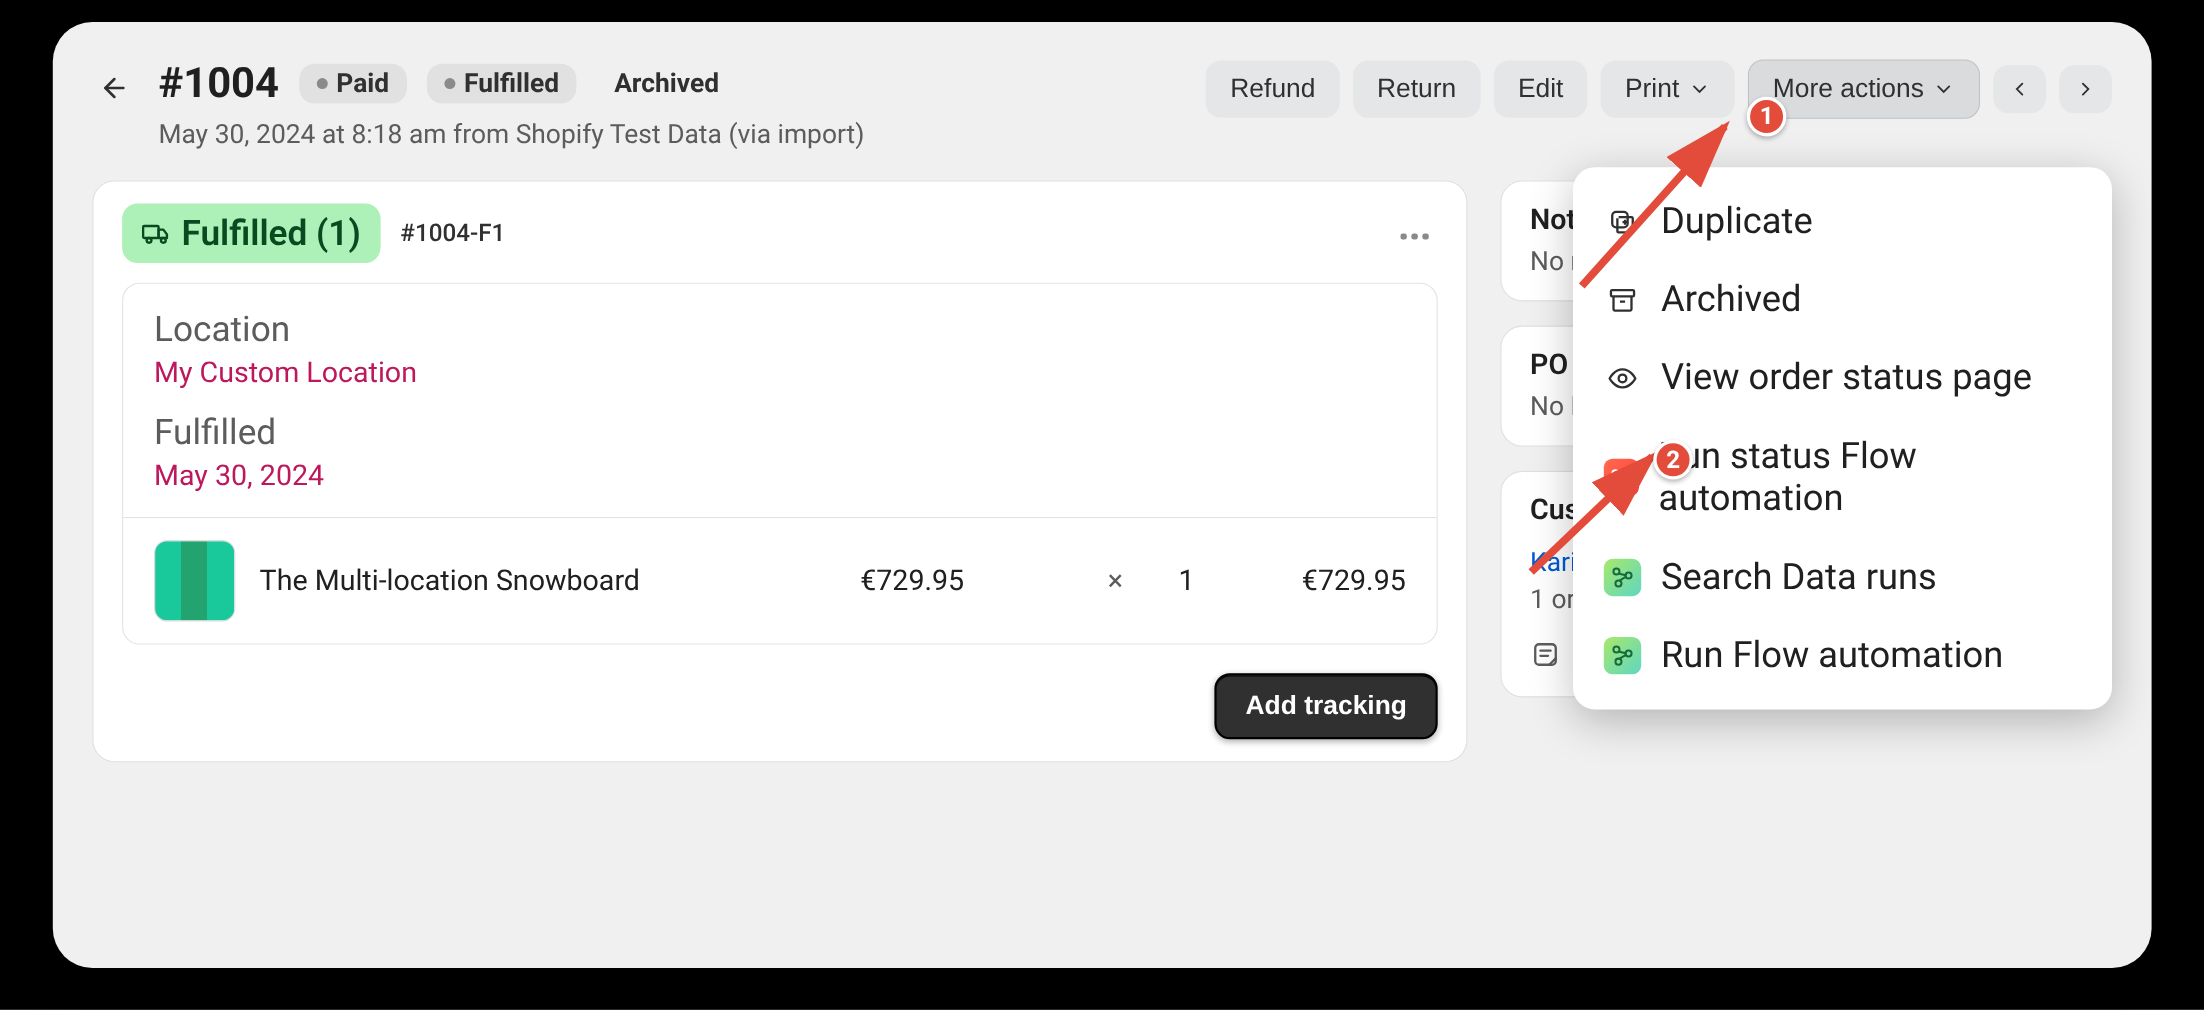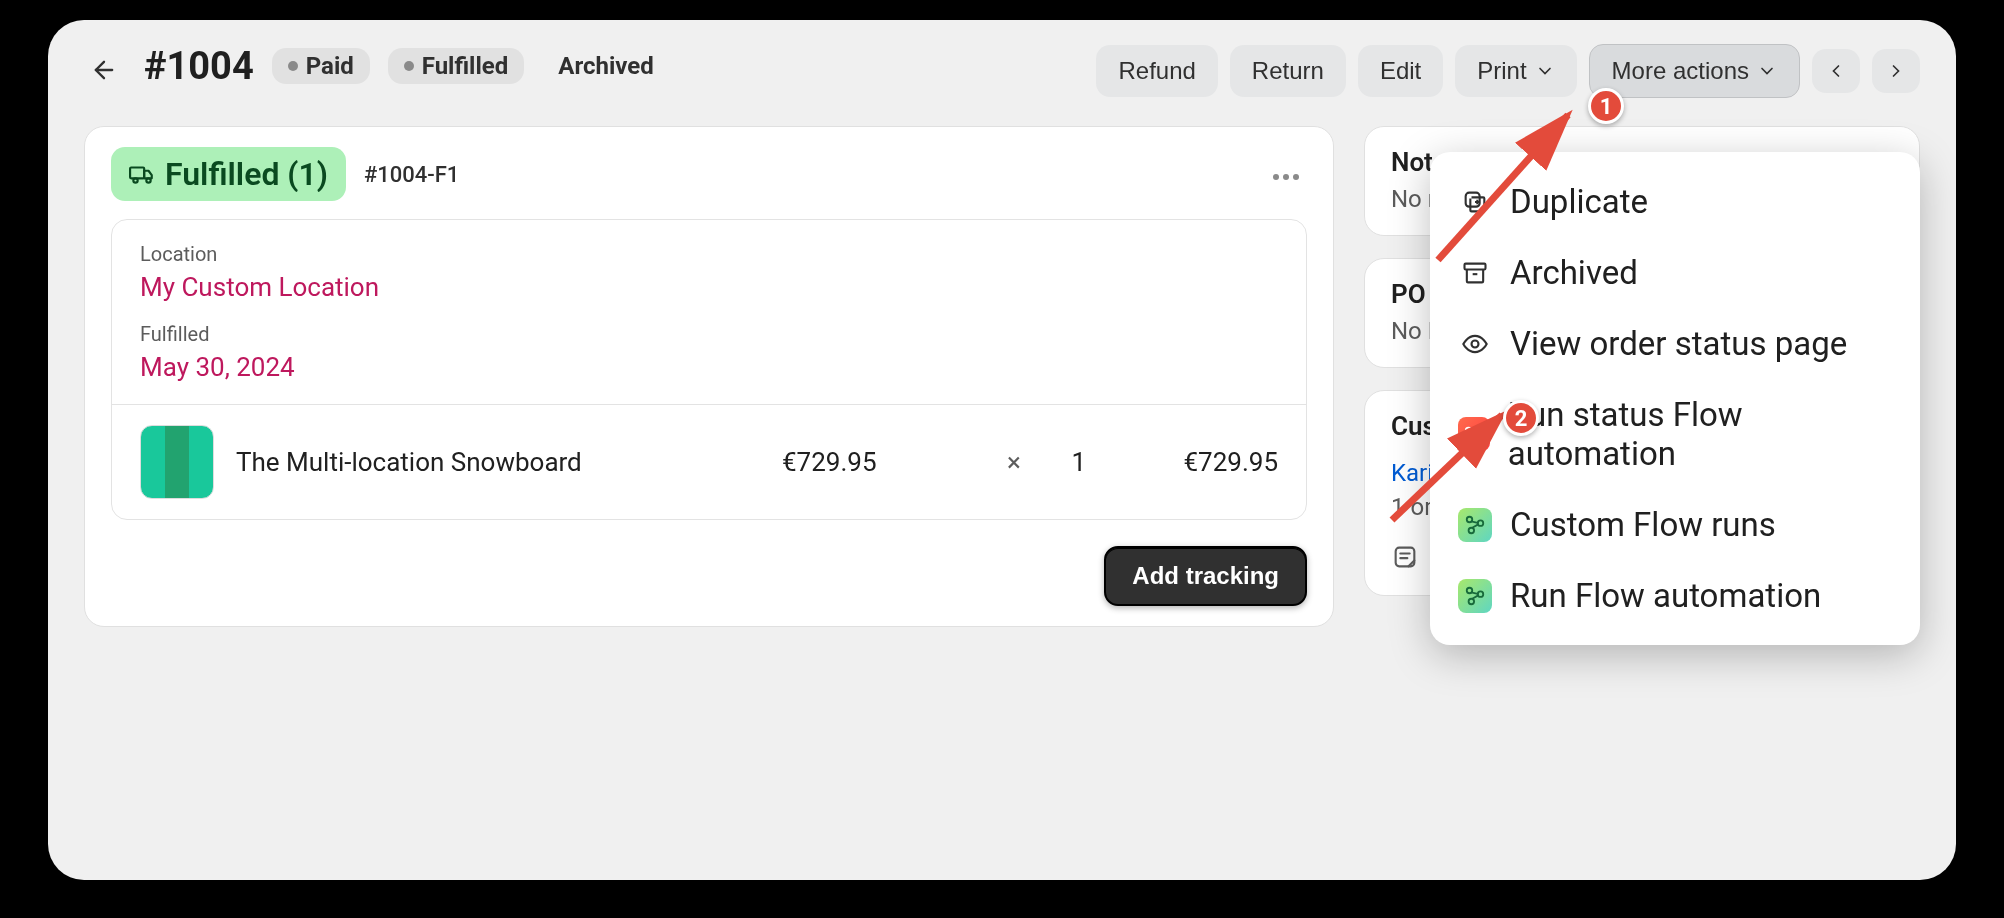--- a/index.html
+++ b/index.html
@@ -10,21 +10,21 @@
     height: 918px;
     overflow: hidden;
     position: relative;
   }
   .window {
     position: absolute;
     left: 48px; top: 20px;
     width: 1908px; height: 860px;
     background: #f0f0f0;
     border-radius: 36px;
-    padding: 24px 36px;
+    padding: 34px 36px;
     box-shadow: 0 20px 60px rgba(0,0,0,0.6);
     overflow: hidden;
   }
 
   
   .header { display: flex; align-items: flex-start; gap: 20px; margin-bottom: 28px; position: relative; }
   .back-btn { width: 40px; height: 40px; display:flex; align-items:center; justify-content:center; cursor:pointer; margin-top:6px; }
   .back-btn svg { width: 28px; height: 28px; stroke:#303030; }
 
   .title-area { flex: 1; }
@@ -51,21 +51,21 @@
   .fulfill-header { display:flex; align-items:center; gap:18px; }
   .chip-fulfilled { display:inline-flex; align-items:center; gap:10px; background:#adf0b8; color:#0a4a20; border-radius:14px; padding:8px 18px; font-size:32px; font-weight:600; }
   .chip-fulfilled svg { width:26px; height:26px; stroke:#0a4a20; fill:none; }
   .fulfill-id { font-size:22px; font-weight:500; color:#303030; }
   .dots-btn { margin-left:auto; cursor:pointer; padding:8px; }
   .dots-btn svg { width:26px; height:6px; }
 
   .sub-card { border:1px solid #e3e3e3; border-radius:16px; margin-top:18px; }
   .sub-card .section { padding: 22px 28px; border-bottom:1px solid #e3e3e3; }
   .sub-card .section:last-child { border-bottom:none; }
-  .sec-label { font-size:20px; color:#5c5c5c; }
+  .sec-label { font-size:32px; color:#5c5c5c; }
   .sec-value { font-size:26px; color:#be185d; margin-top:6px; }
 
   .line-item { display:flex; align-items:center; gap:22px; padding: 20px 28px; }
   .thumb { width:74px; height:74px; border-radius:12px; border:1px solid #ddd; background:linear-gradient(90deg,#19c89b 33%,#22a36f 33% 66%,#19c89b 66%); }
   .li-name { font-size:26px; color:#202020; flex:1; }
   .li-price { font-size:26px; color:#202020; width:190px; text-align:left; }
   .li-mult { font-size:26px; color:#5c5c5c; width:40px; text-align:center; }
   .li-qty { font-size:26px; color:#202020; width:30px; text-align:right; }
   .li-total { font-size:26px; color:#202020; width:170px; text-align:right; }
 
@@ -118,20 +118,21 @@
             <span>Paid</span>
           </span>
         <span class="badge">
             <span class="dot"></span>
             <span>Fulfilled</span>
           </span>
         <span class="badge badge-archived">
             <span>Archived</span>
           </span>
       </div>
+      <div class="subtitle">May 30, 2024 at 8:18 am from Shopify Test Data (via import)</div>
     </div>
     <div class="actions">
       <button class="btn">Refund</button>
       <button class="btn">Return</button>
       <button class="btn">Edit</button>
       <button class="btn">
         <span>Print</span>
         <svg viewBox="0 0 24 24" fill="none" stroke-width="2" stroke-linecap="round">
             <path d="M6 9l6 6 6-6"></path>
           </svg>
@@ -276,21 +277,21 @@
     </div>
     <div class="menu-item">
       <span class="app-icon green">
           <svg viewBox="0 0 24 24">
             <circle cx="6" cy="6" r="3"></circle>
             <circle cx="18" cy="10" r="3"></circle>
             <circle cx="8" cy="18" r="3"></circle>
             <path d="M8 8l8 2M9 15l7-4"></path>
           </svg>
         </span>
-      <span class="mi-label">Custom Flow runs</span>
+      <span class="mi-label">Search Data runs</span>
     </div>
     <div class="menu-item">
       <span class="app-icon green">
           <svg viewBox="0 0 24 24">
             <circle cx="6" cy="6" r="3"></circle>
             <circle cx="18" cy="10" r="3"></circle>
             <circle cx="8" cy="18" r="3"></circle>
             <path d="M8 8l8 2M9 15l7-4"></path>
           </svg>
         </span>

